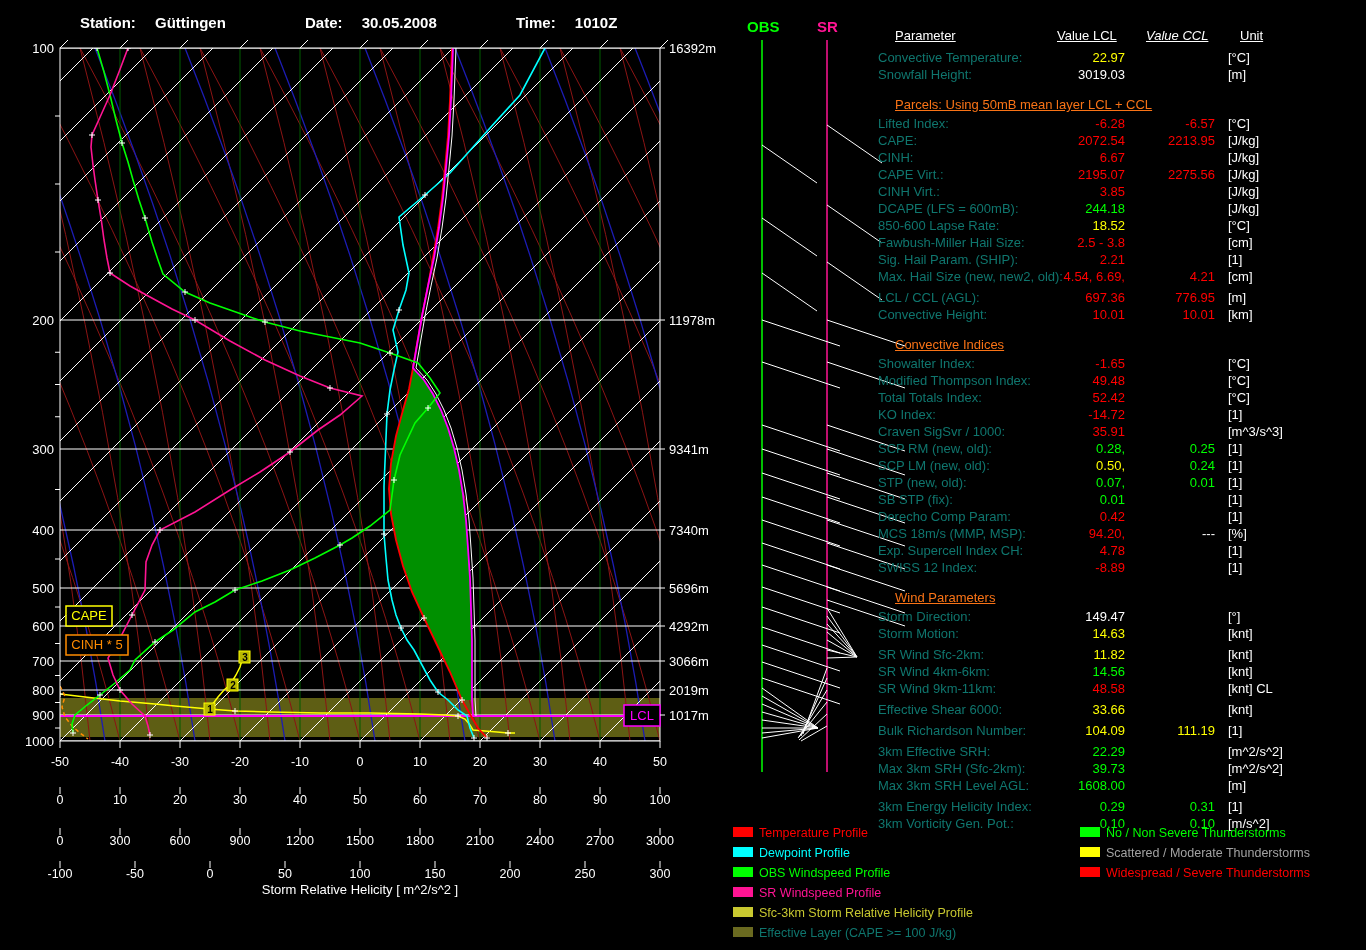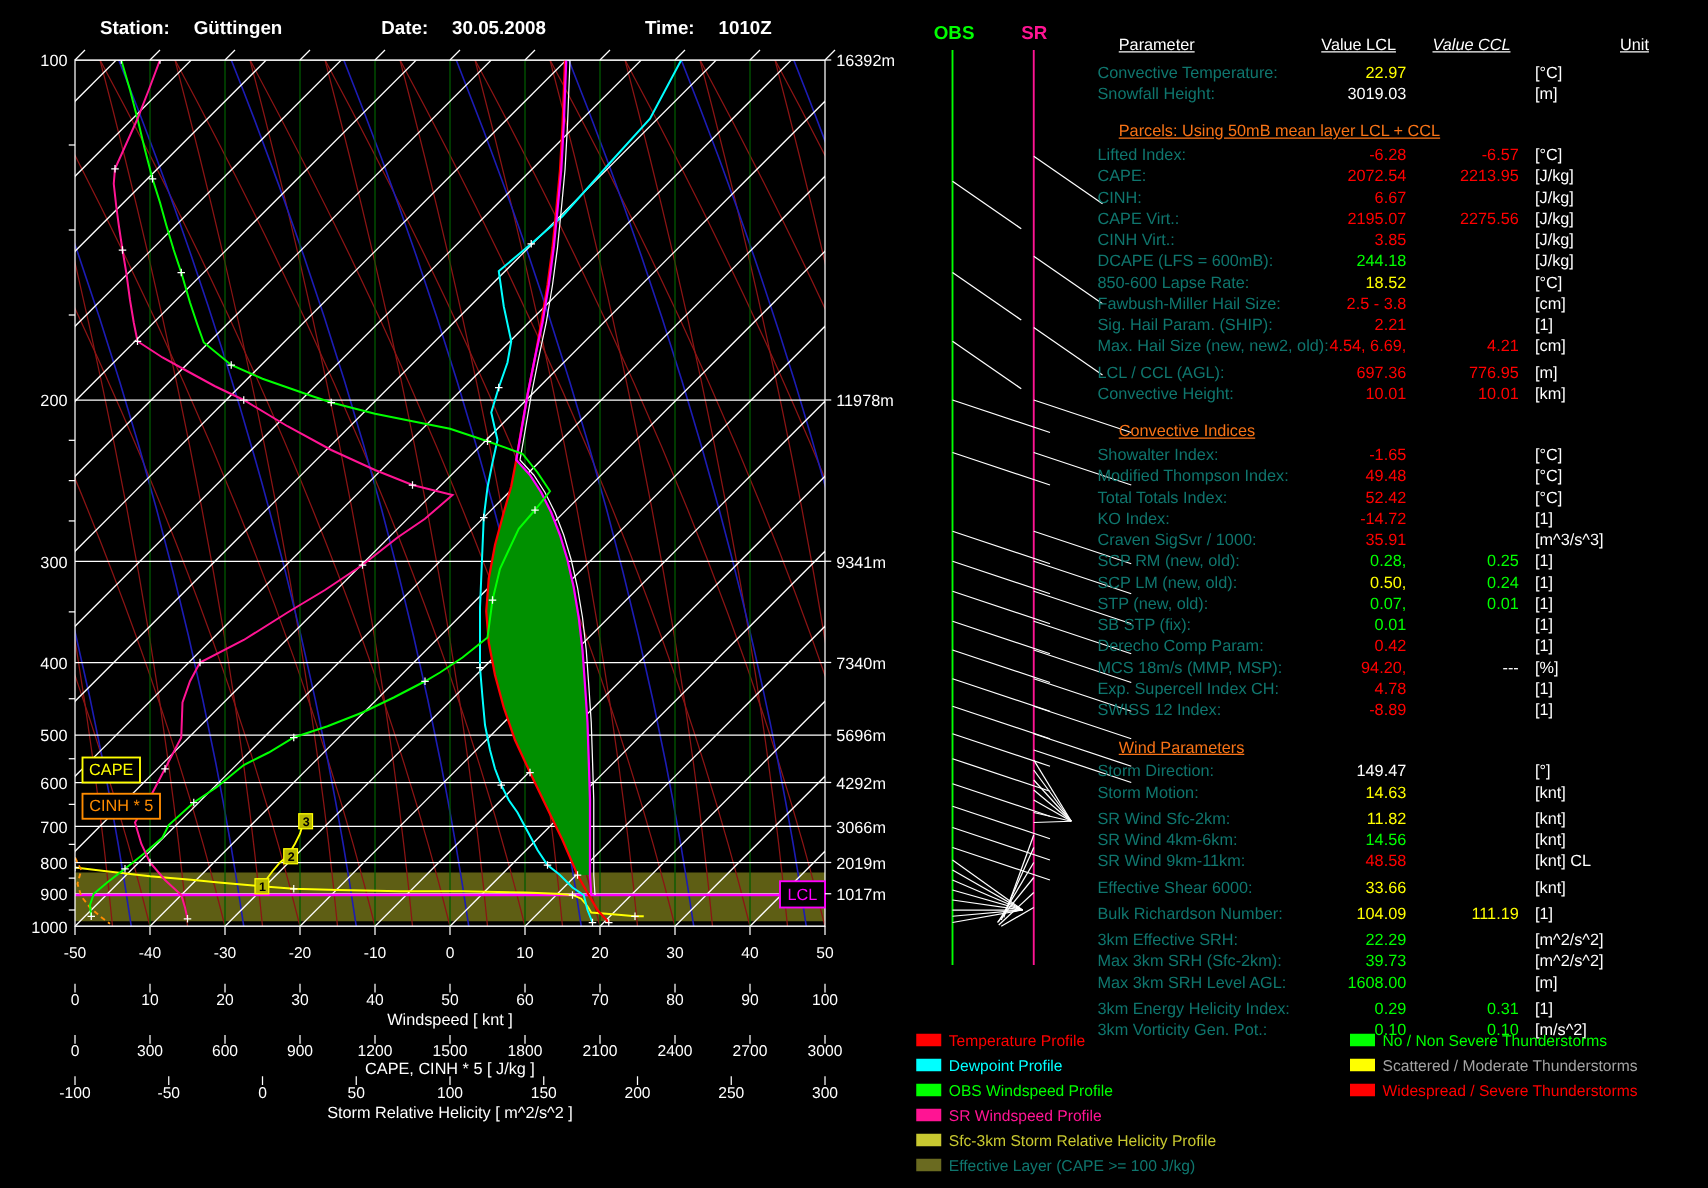--- a/index.html
+++ b/index.html
@@ -408,29 +408,27 @@
       <line x1="827" y1="650" x2="857" y2="657" stroke="#ffffff" stroke-width="1"></line>
       <line x1="827" y1="658" x2="857" y2="657" stroke="#ffffff" stroke-width="1"></line>
       <line x1="827" y1="668" x2="803" y2="734" stroke="#ffffff" stroke-width="1"></line>
       <line x1="827" y1="678" x2="801" y2="736" stroke="#ffffff" stroke-width="1"></line>
       <line x1="827" y1="690" x2="799" y2="737" stroke="#ffffff" stroke-width="1"></line>
       <line x1="827" y1="702" x2="798" y2="738" stroke="#ffffff" stroke-width="1"></line>
       <line x1="827" y1="714" x2="799" y2="740" stroke="#ffffff" stroke-width="1"></line>
       <line x1="827" y1="726" x2="801" y2="741" stroke="#ffffff" stroke-width="1"></line>
     </svg>
 
-  <div class="axis-title" style="top:808px;">Windspeed  [ knt ]</div>
-  <div class="axis-title" style="top:847px;">CAPE, CINH * 5  [ J/kg ]</div>
   <div class="axis-title" style="top:882px;">Storm Relative Helicity  [ m^2/s^2 ]</div>
 
   <div id="panel">
     <div class="hdr-u" style="left:895px;top:28px;">Parameter</div>
     <div class="hdr-u" style="left:1057px;top:28px;">Value LCL</div>
     <div class="hdr-u" style="left:1146px;top:28px;font-style:italic;">Value CCL</div>
-    <div class="hdr-u" style="left:1296px;top:28px;text-align:center;">Unit</div>
+    <div class="hdr-u" style="left:1240px;top:28px;text-align:center;">Unit</div>
     <div id="panel-rows">
         <div class="prow" style="top: 50px;">
           <span class="plabel">Convective Temperature:</span>
           <span class="pval1 v-yellow">22.97</span>
           <span class="pval2 v-white"></span>
           <span class="punit">[°C]</span>
         </div>
         <div class="prow" style="top: 67px;">
           <span class="plabel">Snowfall Height:</span>
           <span class="pval1 v-white">3019.03</span>

